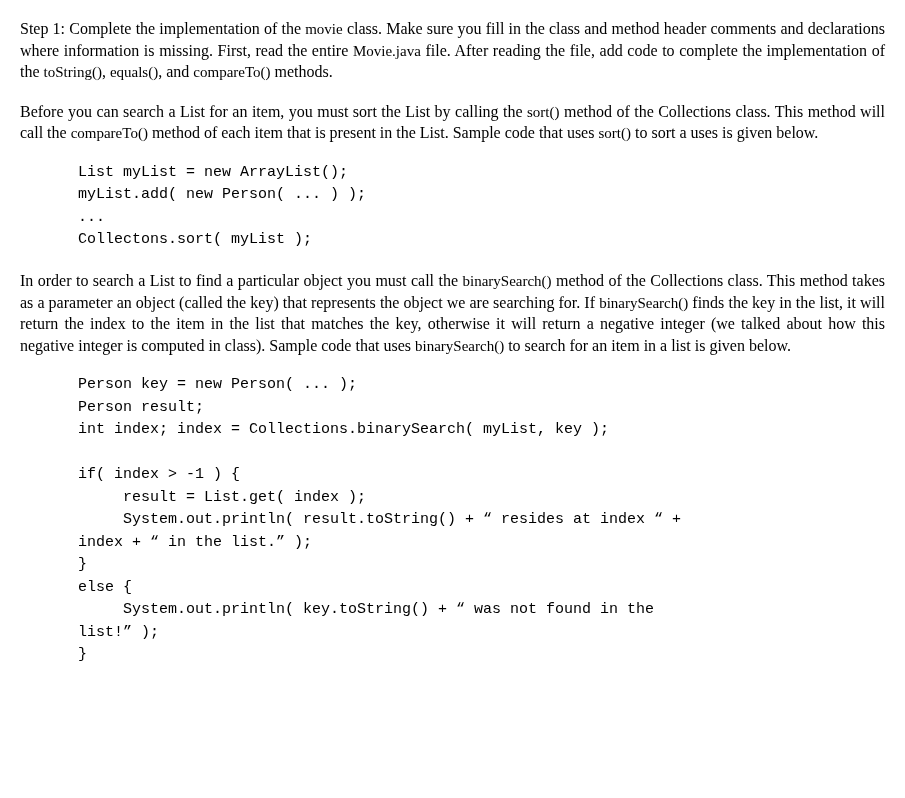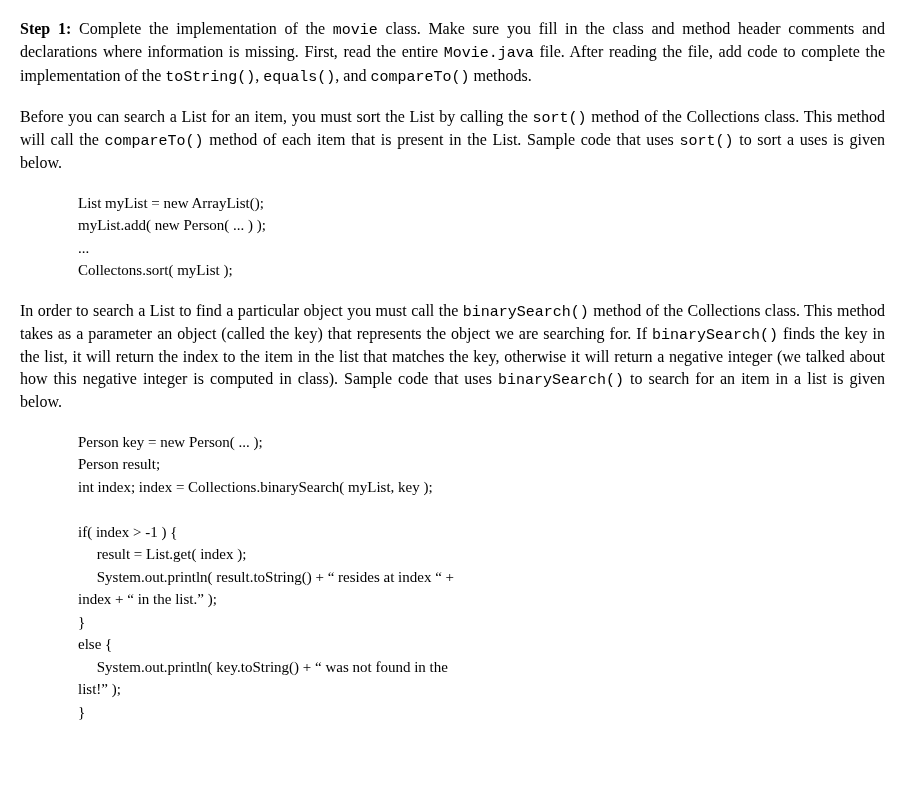--- a/index.html
+++ b/index.html
@@ -11,28 +11,28 @@
       color: #000;
       background: #fff;
       width: 905px;
       box-sizing: border-box;
     }
     .para {
       margin: 0 0 18px 0;
       text-align: justify;
     }
     .bold {
-      font-weight: bold;
+      font-weight: normal;
     }
     .mono {
-      font-family: Liberation Mono, monospace;
+      font-family: Liberation Serif, serif;
       font-size: 15px;
     }
     .code-block {
-      font-family: Liberation Serif, serif;
+      font-family: Liberation Mono, monospace;
       font-size: 15px;
       white-space: pre;
       margin: 6px 0 18px 58px;
       line-height: 1.5;
     }
   </style>
 </head>
 <body>
 
 <p class="para">

